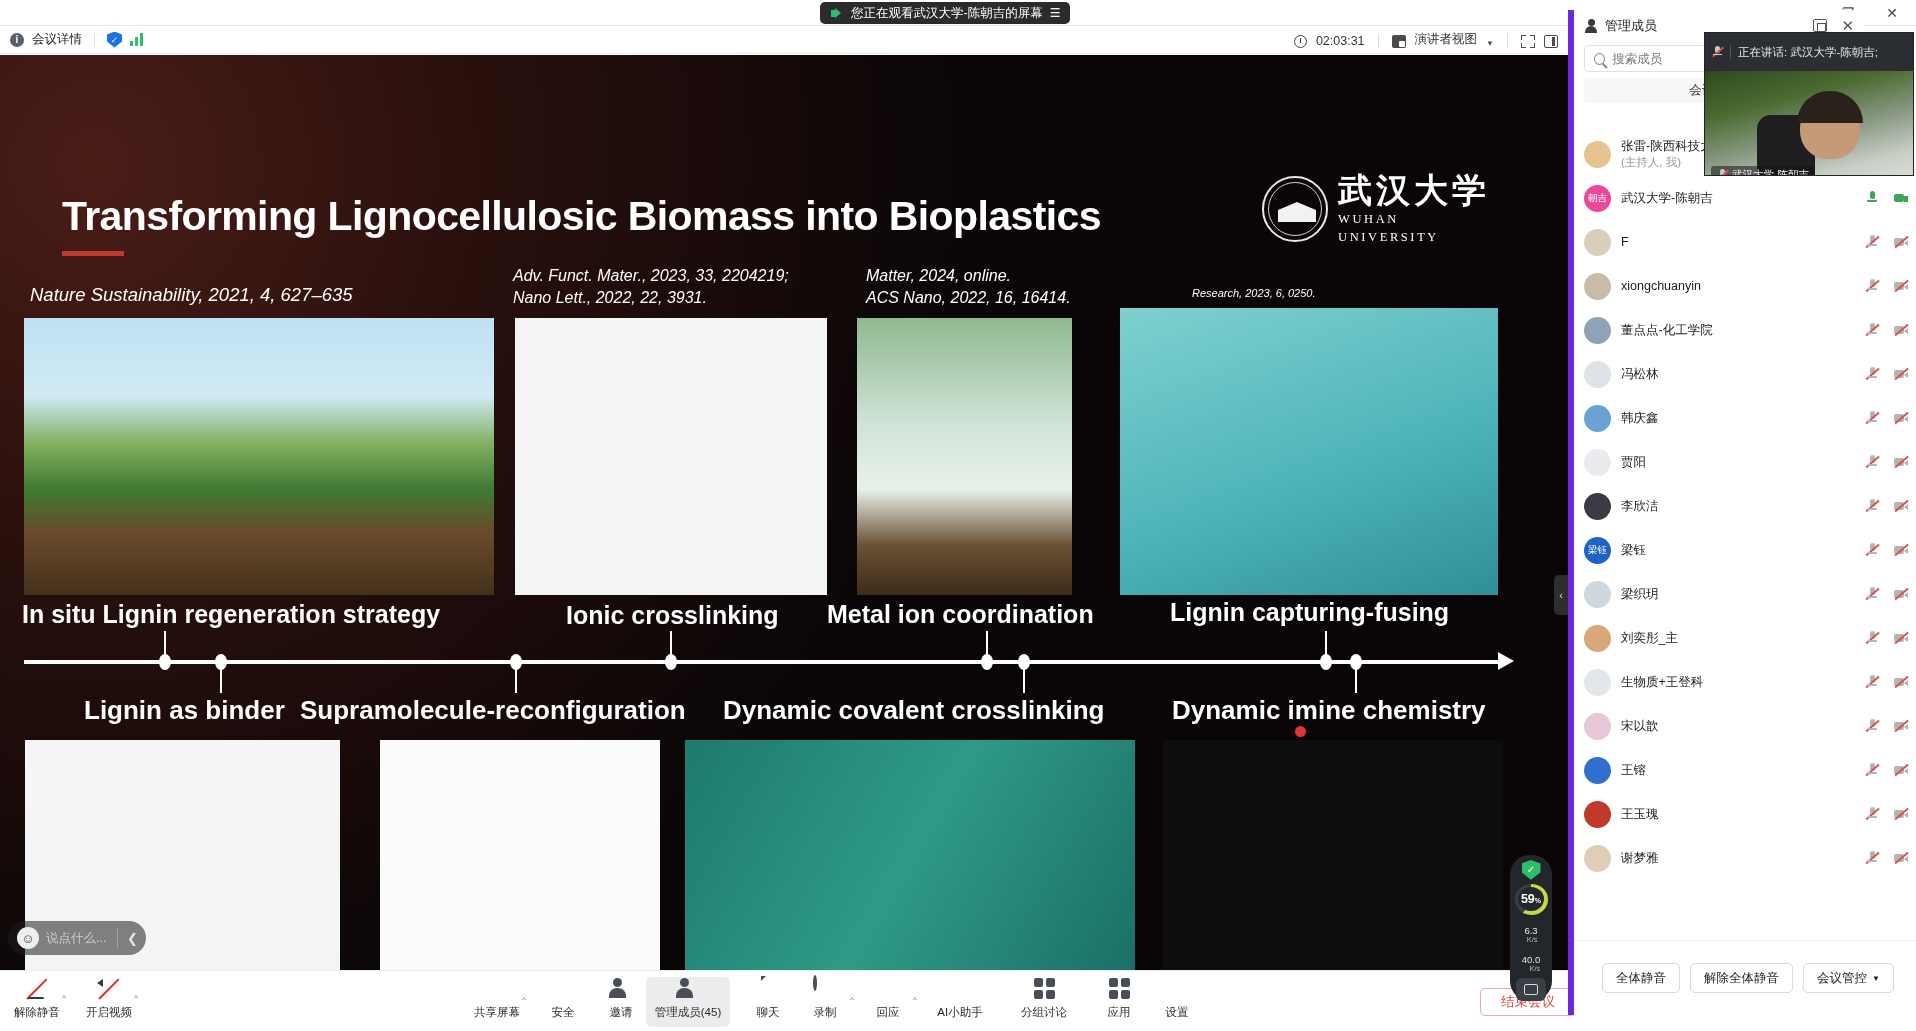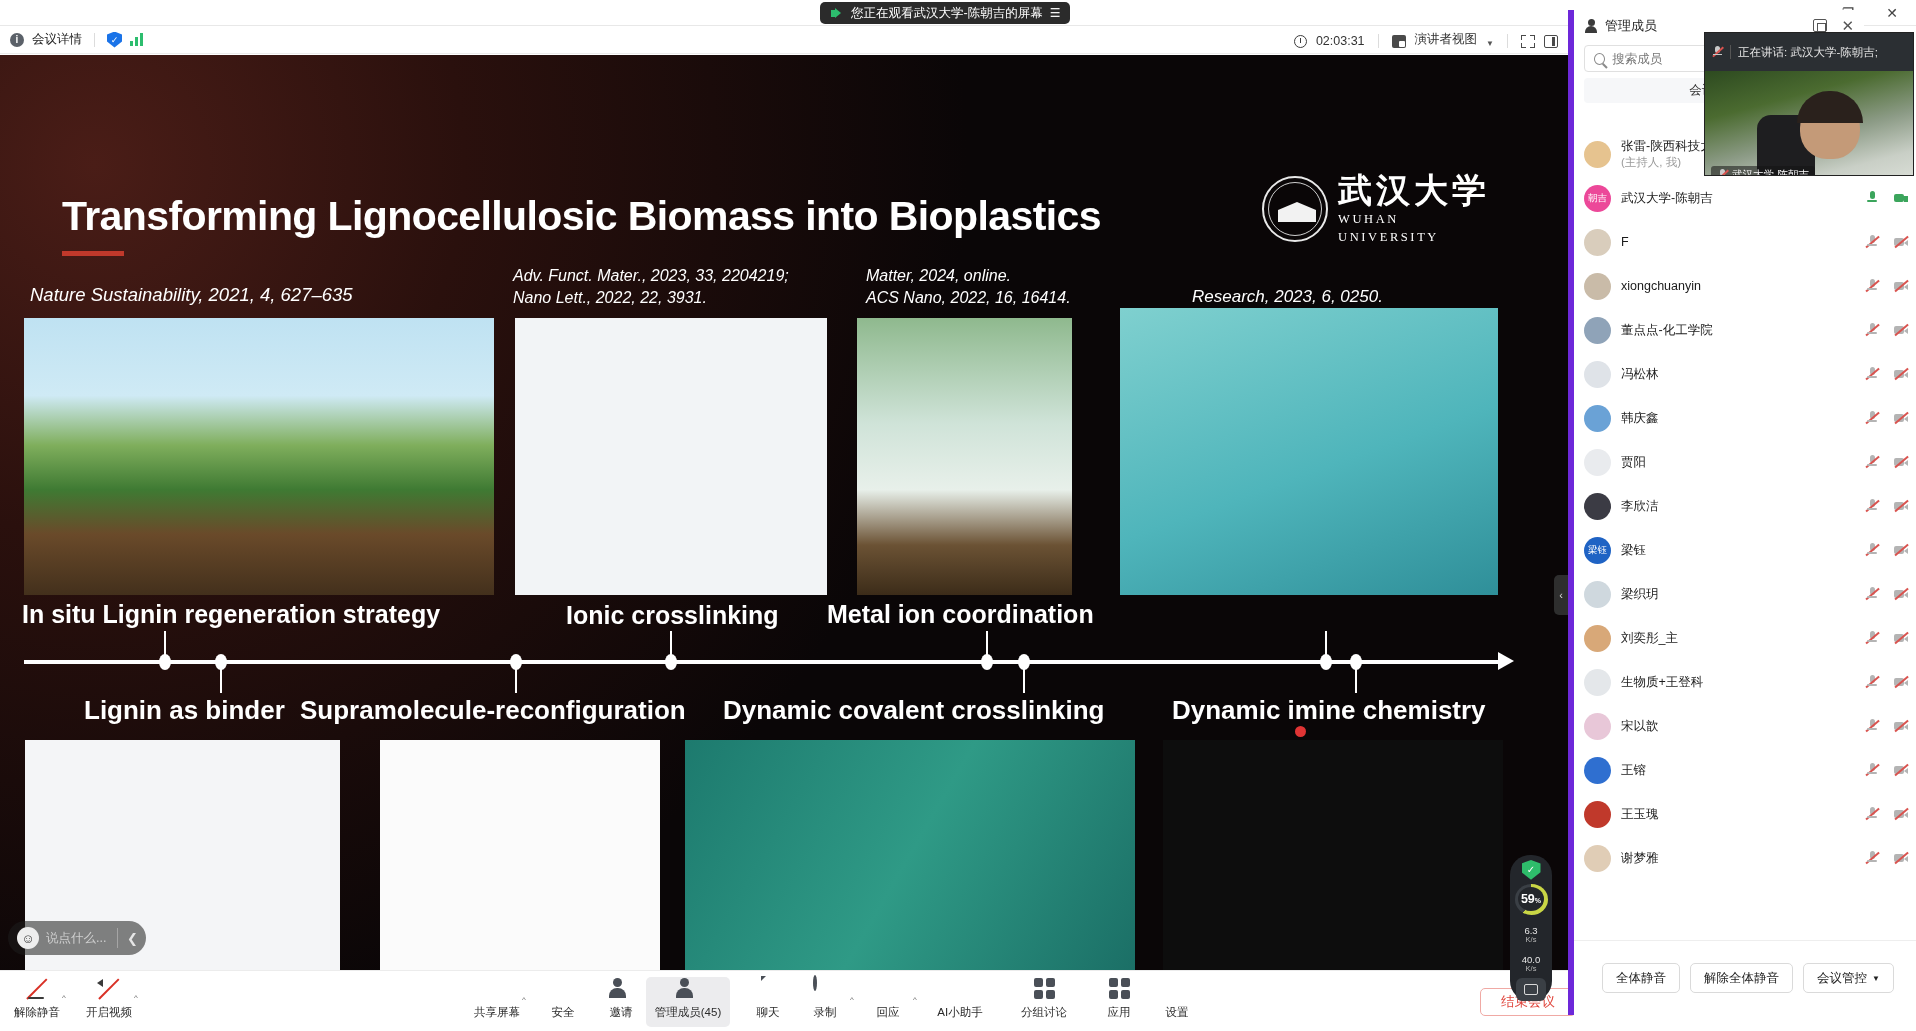--- a/index.html
+++ b/index.html
@@ -87,21 +87,21 @@
   .wu-txt{ color:#fff; }
   .wu-cn{ font-size:34px; font-weight:bold; letter-spacing:4px; font-family:"DejaVu Sans",sans-serif; line-height:1.05;}
   .wu-en{ font-size:12.5px; letter-spacing:2.6px; font-family:"Liberation Serif",serif; }
 
   .cites{ position:absolute; color:#fff; font-style:italic; white-space:nowrap; }
   .c1{ left:30px; top:229px; font-size:18.5px; }
   .c2{ left:513px; top:212px; font-size:16px; }
   .c3{ left:513px; top:234px; font-size:16px; }
   .c4{ left:866px; top:212px; font-size:16px; }
   .c5{ left:866px; top:234px; font-size:16px; }
-  .c6{ left:1192px; top:232px; font-size:17px; }
+  .c6{ left:1192px; top:232px; font-size:11px; }
 
   .fig{ position:absolute; overflow:hidden; }
   .f1{ left:24px; top:263px; width:470px; height:277px;
      background: linear-gradient(#bfe2f2 0%, #cfeaf5 28%, #7fae5c 46%, #3f7a33 62%, #6a4a2a 78%, #43301c 100%); }
   .f2{ left:515px; top:263px; width:312px; height:277px; background:#f2f4f6; }
   .f3{ left:857px; top:263px; width:215px; height:277px;
      background: linear-gradient(#8fb98e 0%, #cfe3d8 38%, #e8f0ea 62%, #6b5234 82%, #3c2c19 100%); }
   .f4{ left:1120px; top:253px; width:378px; height:287px;
      background: linear-gradient(160deg,#7fd0cf 0%, #4fb5bb 55%, #2f8f99 100%); }
 
@@ -253,21 +253,21 @@
     border-radius:20px; display:flex; flex-direction:column; align-items:center; padding-top:5px;}
   .fw-shield{ width:19px;height:21px;background:#2ebd6b; clip-path:polygon(50% 0,100% 18%,100% 62%,50% 100%,0 62%,0 18%);
     position:relative;}
   .fw-shield:after{content:"✓";position:absolute;inset:0;color:#fff;font-size:10px;display:flex;align-items:center;justify-content:center;}
   .fw-ring{ width:33px;height:33px;border-radius:50%; margin-top:4px;
     background: conic-gradient(#c9d645 0deg 212deg, #3a3f45 212deg 360deg);
     display:flex;align-items:center;justify-content:center; position:relative;}
   .fw-ring:before{content:"";position:absolute;inset:3.5px;border-radius:50%;background:#23262b;}
   .fw-pct{ position:relative; color:#fff; font-size:12.5px; font-weight:bold;}
   .fw-pct em{ font-size:7px; font-style:normal;}
-  .fw-rate{ color:#e7e7e7; font-size:9.5px; margin-top:11px; text-align:center; line-height:1.05;}
+  .fw-rate{ color:#e7e7e7; font-size:9.5px; margin-top:11px; text-align:right; line-height:1.05;}
   .fw-rate u{ text-decoration:none; display:block; font-size:7.5px; color:#b9b9b9;}
   .fw-cam{ width:30px;height:24px;border-radius:6px;background:#3a3f45; margin-top:6px;
     display:flex;align-items:center;justify-content:center;}
   .fw-cam:after{content:"";width:12px;height:9px;border:1.6px solid #d9d9d9;border-radius:2px;}
 </style>
 </head>
 <body>
 
 <div id="app">
 
@@ -340,20 +340,21 @@
       <div class="cites c6">Research, 2023, 6, 0250.</div>
 
       <div class="fig f1"></div>
       <div class="fig f2"></div>
       <div class="fig f3"></div>
       <div class="fig f4"></div>
 
       <div class="cap cp1">In situ Lignin regeneration strategy</div>
       <div class="cap cp2">Ionic crosslinking</div>
       <div class="cap cp3">Metal ion coordination</div>
+      <div class="cap cp4">Lignin capturing-fusing</div>
 
       <div class="axis"></div>
       <div class="arrowhead"></div>
       <div class="node" style="left:159px"></div>
       <div class="node" style="left:215px"></div>
       <div class="node" style="left:510px"></div>
       <div class="node" style="left:665px"></div>
       <div class="node" style="left:981px"></div>
       <div class="node" style="left:1018px"></div>
       <div class="node" style="left:1320px"></div>

